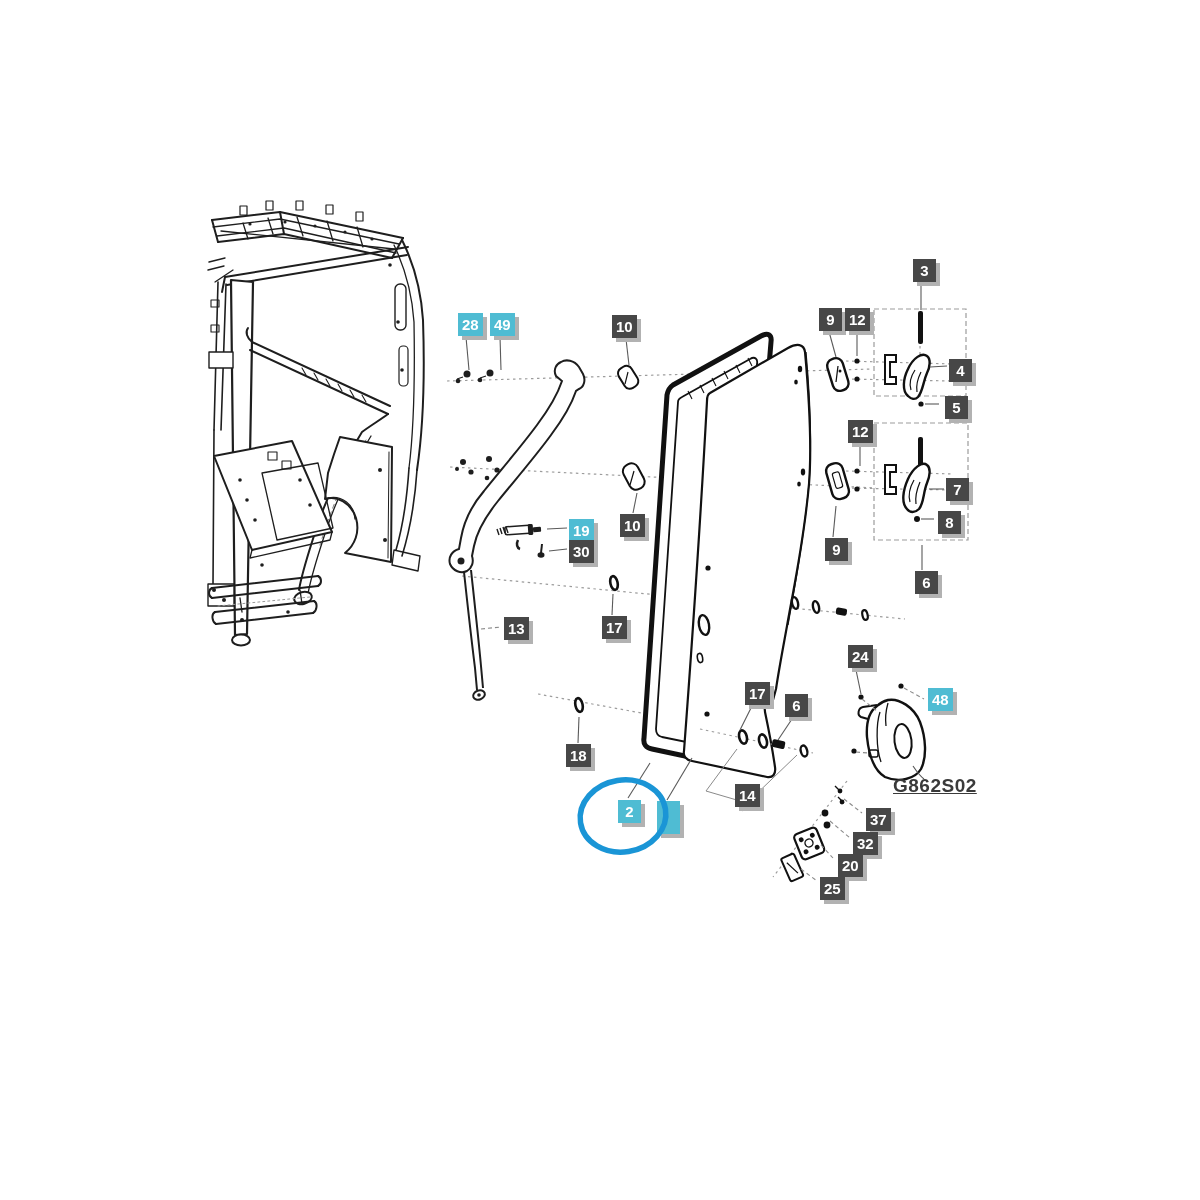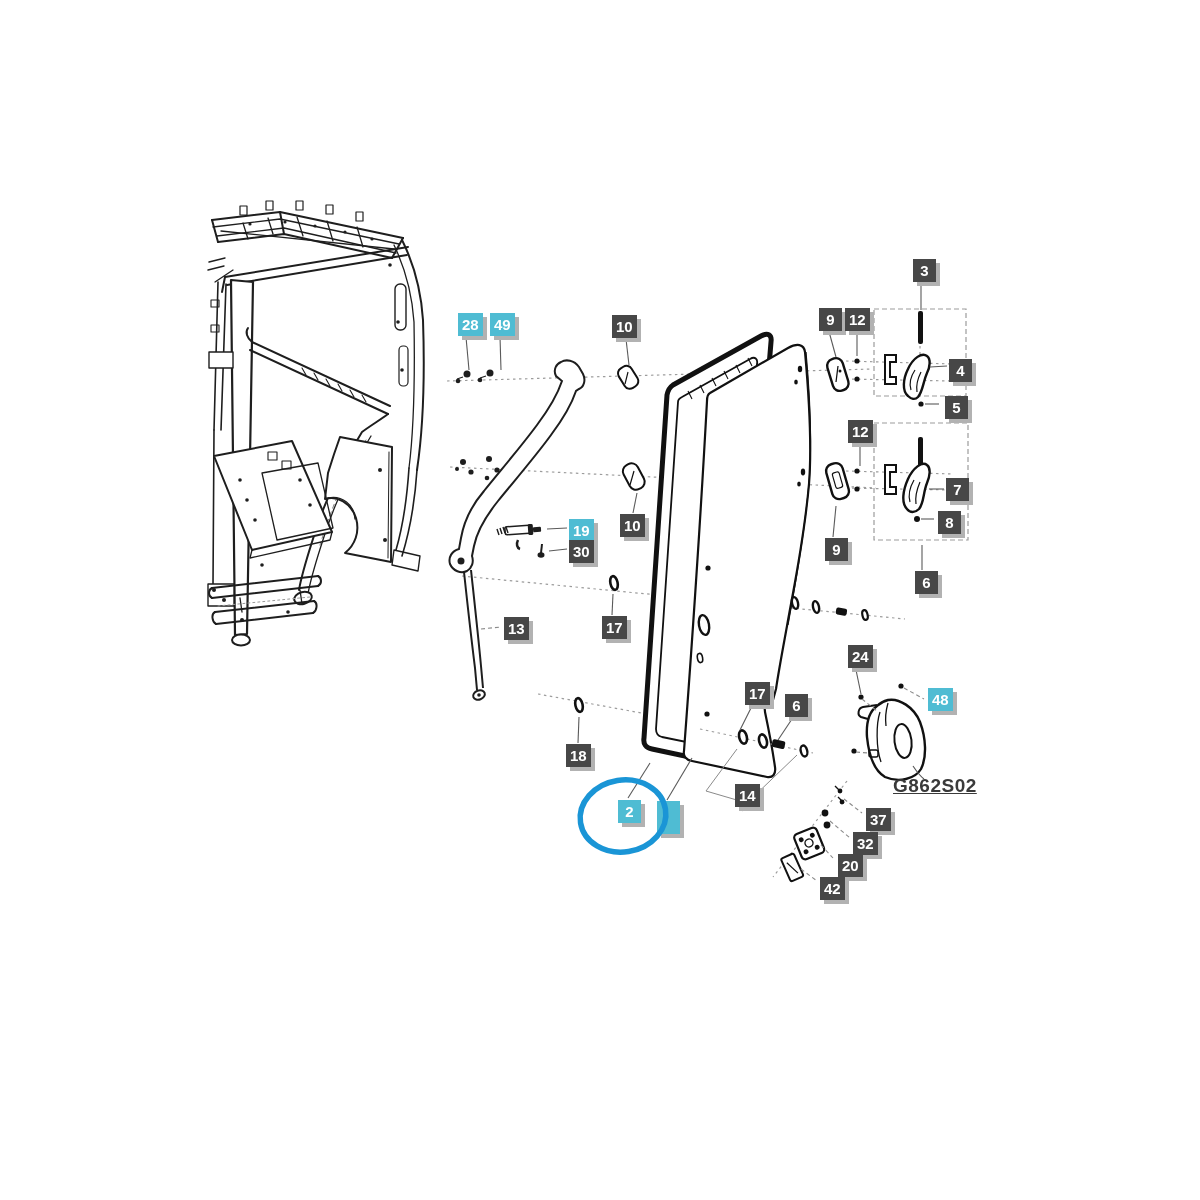--- a/index.html
+++ b/index.html
@@ -343,21 +343,21 @@
     <div class="plabel" style="left:602px;top:616px">17</div>
     <div class="plabel" style="left:566px;top:744px">18</div>
     <div class="plabel" style="left:745px;top:682px">17</div>
     <div class="plabel" style="left:785px;top:694px">6</div>
     <div class="plabel" style="left:735px;top:784px">14</div>
     <div class="plabel" style="left:848px;top:645px">24</div>
     <div class="plabel cyan" style="left:928px;top:688px">48</div>
     <div class="plabel" style="left:866px;top:808px">37</div>
     <div class="plabel" style="left:853px;top:832px">32</div>
     <div class="plabel" style="left:838px;top:854px">20</div>
-    <div class="plabel" style="left:820px;top:877px">42</div>
+    <div class="plabel" style="left:820px;top:877px">25</div>
     <div class="plabel cyan" style="left:618px;top:800px">2</div>
     <div class="plabel cyan blank" style="left:657px;top:801px"></div>
   </div>
 
   <div class="part-code" style="left:893px;top:776px">G862S02</div>
 
   <svg class="overlay" width="1200" height="1200" viewBox="0 0 1200 1200">
     <ellipse cx="623" cy="816" rx="43" ry="36" transform="rotate(-9 623 816)" fill="none" stroke="#1a95d6" stroke-width="5.5"></ellipse>
   </svg>
 

